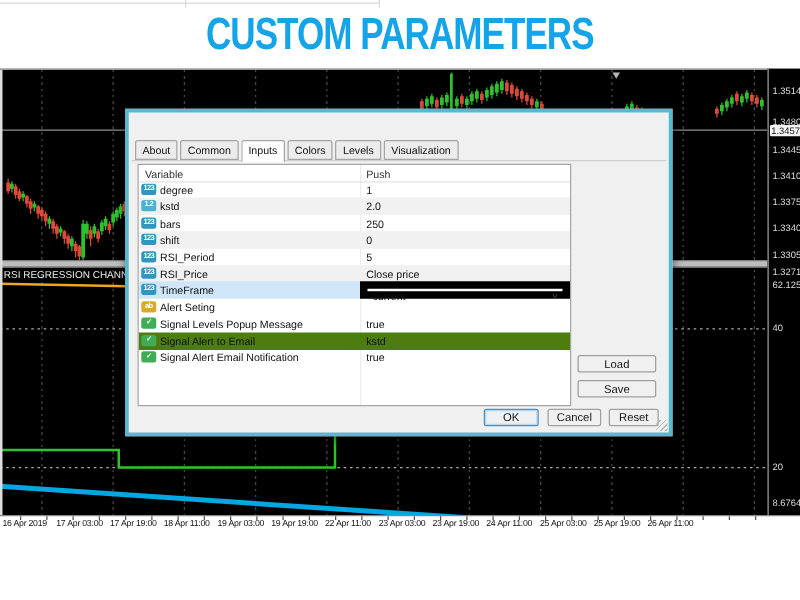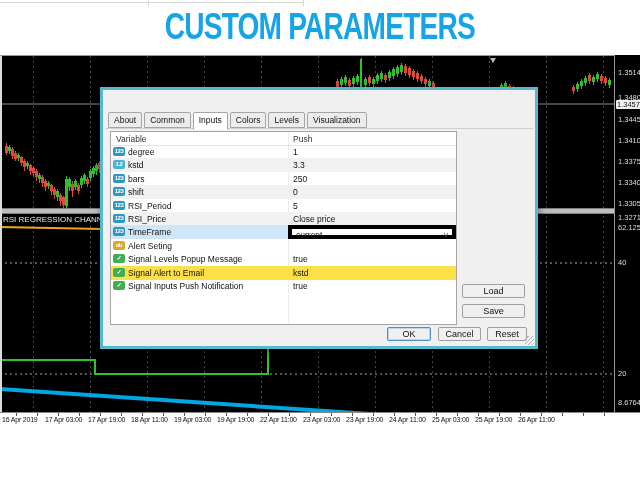--- a/index.html
+++ b/index.html
@@ -58,21 +58,21 @@
            border:1px solid #a5a5a5;box-sizing:border-box;overflow:hidden}
   .col-div{position:absolute;left:177px;top:0;bottom:0;width:1px;background:#ededed}
   .lb-h-var{position:absolute;left:5px;top:2px;font-size:8.5px;color:#333}
   .lb-h-val{position:absolute;left:182px;top:2px;font-size:8.5px;color:#333}
   .lb-hline{position:absolute;left:0;top:13px;width:100%;height:1px;background:#e3e3e3}
   .lb-row{position:absolute;left:0;width:100%;height:14px}
   .row-icon{position:absolute;left:2px;top:2px;width:12px;height:9px;border-radius:2px;color:#fff;
             font-size:6px;font-weight:bold;text-align:center;line-height:9px;letter-spacing:-.5px;overflow:hidden}
   .row-name{position:absolute;left:17px;top:2px;font-size:8.5px;color:#111;white-space:nowrap}
   .row-value{position:absolute;left:182px;top:2px;font-size:8.5px;color:#111;white-space:nowrap}
-  .combo{position:absolute;left:177px;top:0;width:168px;height:14px;border:4px solid #000000;
+  .combo{position:absolute;left:177px;top:0;width:168px;height:14px;border:6px solid #000000;
          background:#fdfeff;box-sizing:border-box}
   .combo-text{position:absolute;left:4px;top:1px;font-size:8.5px;color:#111}
   .combo-chev{position:absolute;right:4px;top:1px;font-size:8px;color:#444}
 
   .btn{position:absolute;box-sizing:border-box;background:#f0f0f0;border:1px solid #9f9f9f;
        border-radius:2px;font-size:9px;text-align:center;color:#111;line-height:12px}
   #btn-load{left:359px;top:194px;width:63px;height:14px}
   #btn-save{left:359px;top:214px;width:63px;height:14px}
   #btn-ok{left:284px;top:237px;width:44px;height:14px;border-color:#4d90c8;box-shadow:inset 0 0 0 1px #b6d7f0}
   #btn-cancel{left:335px;top:237px;width:43px;height:14px}
@@ -335,21 +335,21 @@
     <div class="lb-hline"></div>
     <div id="rows">
         <div class="lb-row" style="top: 13px;">
           <div class="row-icon" style="background: rgb(47, 150, 192);">123</div>
           <div class="row-name">degree</div>
           <div class="row-value">1</div>
         </div>
         <div class="lb-row" style="top: 26.4px; background: rgb(241, 241, 241);">
           <div class="row-icon" style="background: rgb(73, 180, 207);">1.2</div>
           <div class="row-name">kstd</div>
-          <div class="row-value">3.3</div>
+          <div class="row-value">2.0</div>
         </div>
         <div class="lb-row" style="top: 39.8px;">
           <div class="row-icon" style="background: rgb(47, 150, 192);">123</div>
           <div class="row-name">bars</div>
           <div class="row-value">250</div>
         </div>
         <div class="lb-row" style="top: 53.2px; background: rgb(241, 241, 241);">
           <div class="row-icon" style="background: rgb(47, 150, 192);">123</div>
           <div class="row-name">shift</div>
           <div class="row-value">0</div>
@@ -375,28 +375,28 @@
         <div class="lb-row" style="top: 106.8px;">
           <div class="row-icon" style="background: rgb(217, 169, 40);">ab</div>
           <div class="row-name">Alert Seting</div>
           <div class="row-value"></div>
         </div>
         <div class="lb-row" style="top: 120.2px;">
           <div class="row-icon" style="background: rgb(63, 174, 83);">✓</div>
           <div class="row-name">Signal Levels Popup Message</div>
           <div class="row-value">true</div>
         </div>
-        <div class="lb-row" style="top: 133.6px; background: #fde047;">
+        <div class="lb-row" style="top: 133.6px; background: #4d7c0f;">
           <div class="row-icon" style="background: rgb(63, 174, 83);">✓</div>
           <div class="row-name">Signal Alert to Email</div>
           <div class="row-value">kstd</div>
         </div>
         <div class="lb-row" style="top: 147px;">
           <div class="row-icon" style="background: rgb(63, 174, 83);">✓</div>
-          <div class="row-name">Signal Inputs Push Notification</div>
+          <div class="row-name">Signal Alert Email Notification</div>
           <div class="row-value">true</div>
         </div>
       </div>
   </div>
 
   <div class="btn" id="btn-load">Load</div>
   <div class="btn" id="btn-save">Save</div>
   <div class="btn" id="btn-ok">OK</div>
   <div class="btn" id="btn-cancel">Cancel</div>
   <div class="btn" id="btn-reset">Reset</div>

